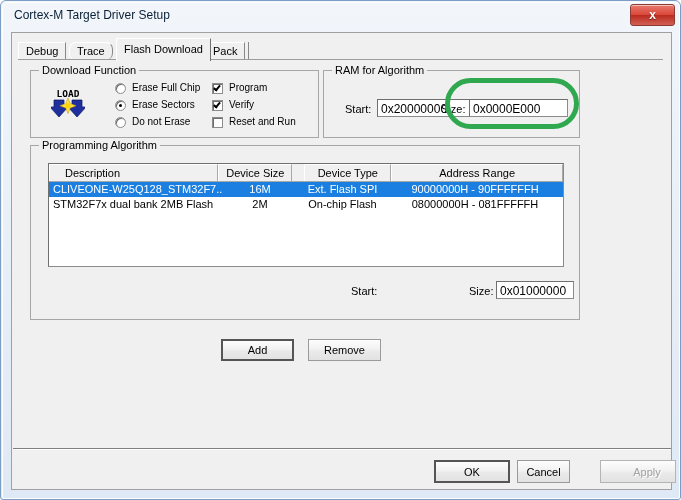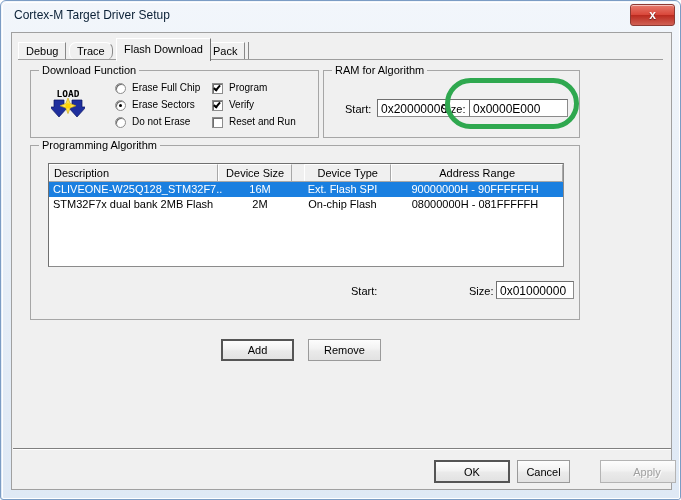--- a/index.html
+++ b/index.html
@@ -273,21 +273,21 @@
     border-top: 1px solid #ffffff;
     border-left: 1px solid #ffffff;
     background: #f0f0f0;
     font-size: 11px;
     line-height: 16px;
     text-align: center;
     overflow: hidden;
     white-space: nowrap;
     cursor: pointer;
   }
-  .lv-th.left { text-align: left; padding-left: 4px; }
+  .lv-th.left { text-align: left; padding-left: 15px; }
   .lv-row {
     display: flex;
     height: 15px;
     line-height: 15px;
     font-size: 11px;
     cursor: pointer;
   }
   .lv-row.selected {
     background: #1a7fe0;
     color: #ffffff;

